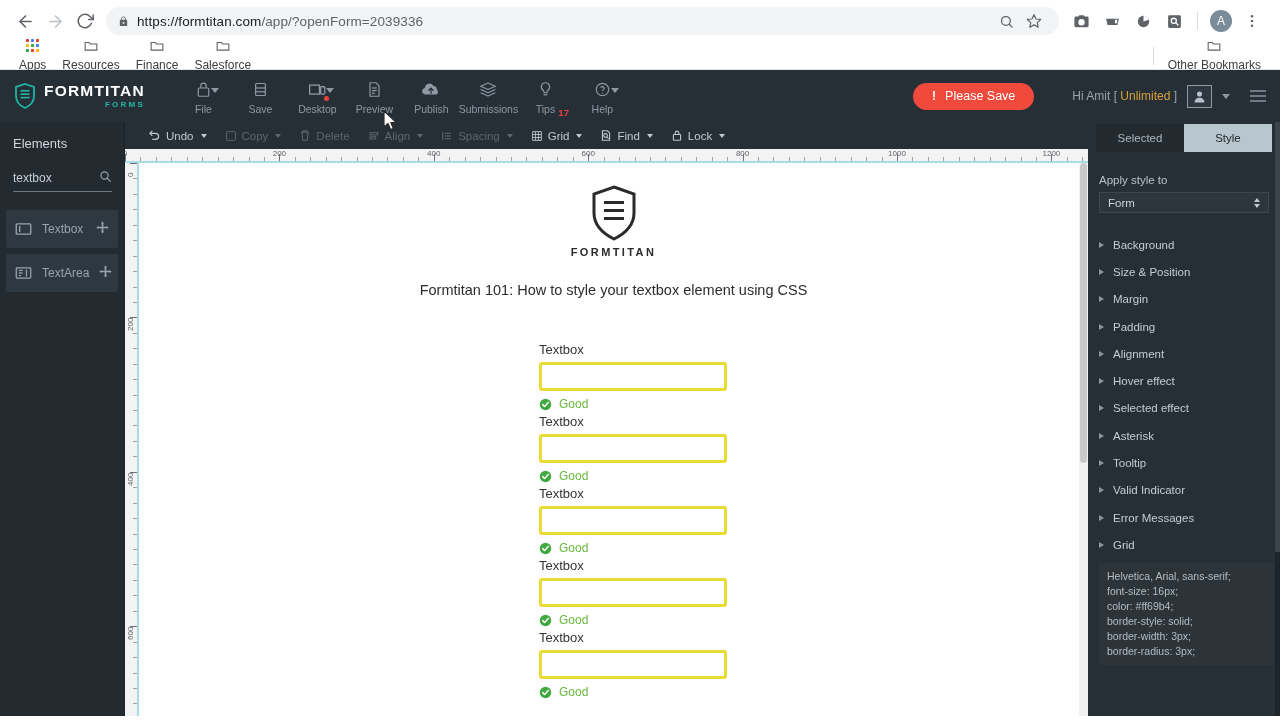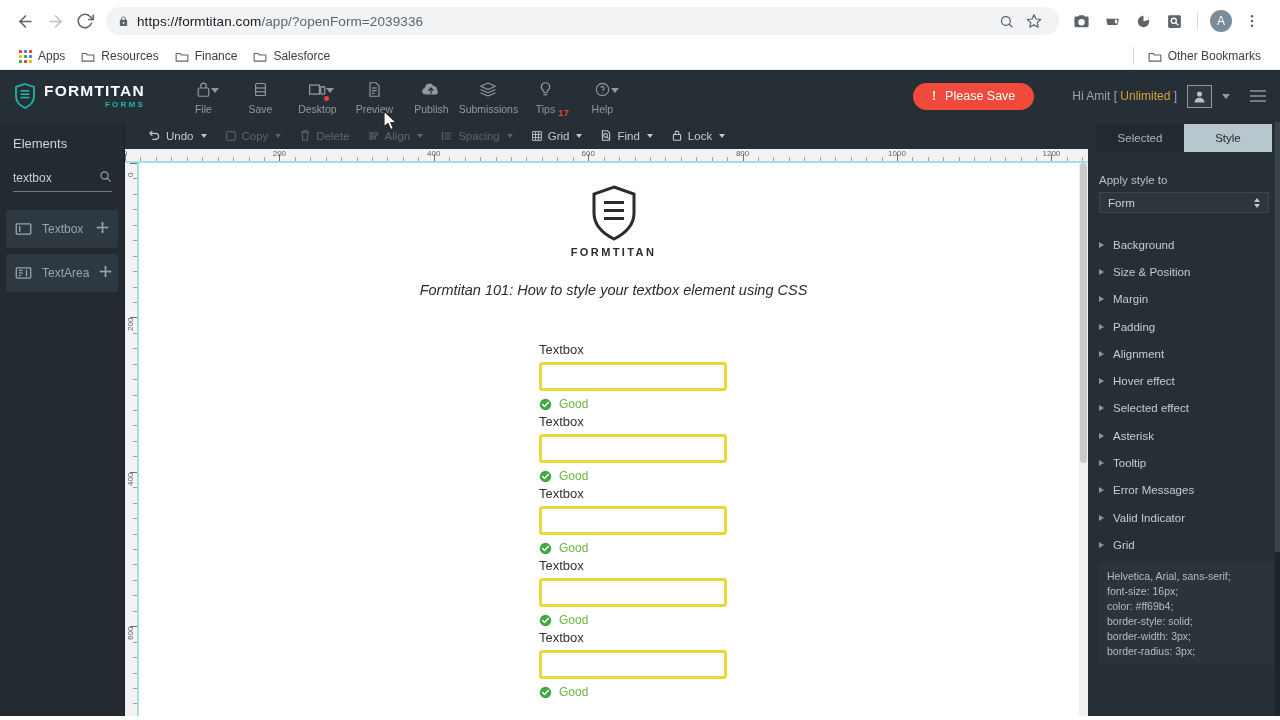--- a/index.html
+++ b/index.html
@@ -37,21 +37,21 @@
     width: 22px; height: 22px; border-radius: 50%; background: #7a8b99; color: #fff;
     font-size: 12px; display: flex; align-items: center; justify-content: center;
     font-weight: 500;
   }
   .vsep { width: 1px; height: 18px; background: #dadce0; margin: 0 6px; }
 
   .bookmarks-row {
     height: 28px; display: flex; align-items: center; padding: 0 11px;
     border-bottom: 1px solid #e4e6e8; font-size: 12px; color: #3c4043;
   }
-  .bm { display: flex; align-items: flex-end; gap: 6px; padding: 3px 8px; border-radius: 4px; }
+  .bm { display: flex; align-items: center; gap: 6px; padding: 3px 8px; border-radius: 4px; flex-direction: column; }
   .bm-label { white-space: nowrap; }
   .apps-grid { display: grid; grid-template-columns: repeat(3, 3px); grid-gap: 2px; }
   .apps-grid i { width: 3px; height: 3px; border-radius: .5px; display: block; }
   .folder-ico { width: 14px; height: 12px; position: relative; flex: none; }
   .bm-right { margin-left: auto; display: flex; align-items: center; }
 
   
   .app-header {
     height: 52px; background: #262f36; display: flex; align-items: center;
     padding: 0 14px; position: relative;
@@ -171,21 +171,21 @@
     position: absolute; left: 1px; font-size: 8px; color: #5f6368;
     transform: rotate(-90deg); transform-origin: left top; white-space: nowrap;
   }
 
   .canvas-scroll { flex: 1; background: #fff; position: relative; overflow: hidden; }
   .form-page { padding-top: 22px; }
   .form-logo { display: flex; flex-direction: column; align-items: center; gap: 5px; }
   .logo-shield { width: 48px; height: 56px; }
   .logo-word { font-size: 11px; letter-spacing: 2.4px; color: #2b2b2b; font-weight: bold; }
   .form-title {
-    text-align: center; font-size: 14.5px; color: #2c2c2c; margin-top: 24px; font-style: italic;
+    text-align: center; font-size: 14.5px; color: #2c2c2c; margin-top: 24px;
   }
   .fields { margin-top: 44px; padding-left: 400px; }
   .field-block { margin-bottom: 3px; }
   .field-label { font-size: 13px; color: #333; margin-bottom: 5px; }
   .field-input {
     width: 188px; height: 29px; border: 3px solid #e8db36; border-radius: 3px;
     background: #fff; outline: none; font-family: "Liberation Sans", sans-serif;
   }
   .valid-row { display: flex; align-items: center; gap: 7px; margin-top: 6px; }
   .valid-txt { font-size: 12px; color: #67b83f; }
@@ -845,25 +845,25 @@
         <div class="acc-row">
           <span class="acc-arrow"></span>
           <span>Asterisk</span>
         </div>
         <div class="acc-row">
           <span class="acc-arrow"></span>
           <span>Tooltip</span>
         </div>
         <div class="acc-row">
           <span class="acc-arrow"></span>
+          <span>Valid Indicator</span>
+        </div>
+        <div class="acc-row">
+          <span class="acc-arrow"></span>
           <span>Error Messages</span>
-        </div>
-        <div class="acc-row">
-          <span class="acc-arrow"></span>
-          <span>Valid Indicator</span>
         </div>
         <div class="acc-row">
           <span class="acc-arrow"></span>
           <span>Grid</span>
         </div>
         <div class="css-box">
           <div>Helvetica, Arial, sans-serif;</div>
           <div>font-size: 16px;</div>
           <div>color: #ff69b4;</div>
           <div>border-style: solid;</div>

